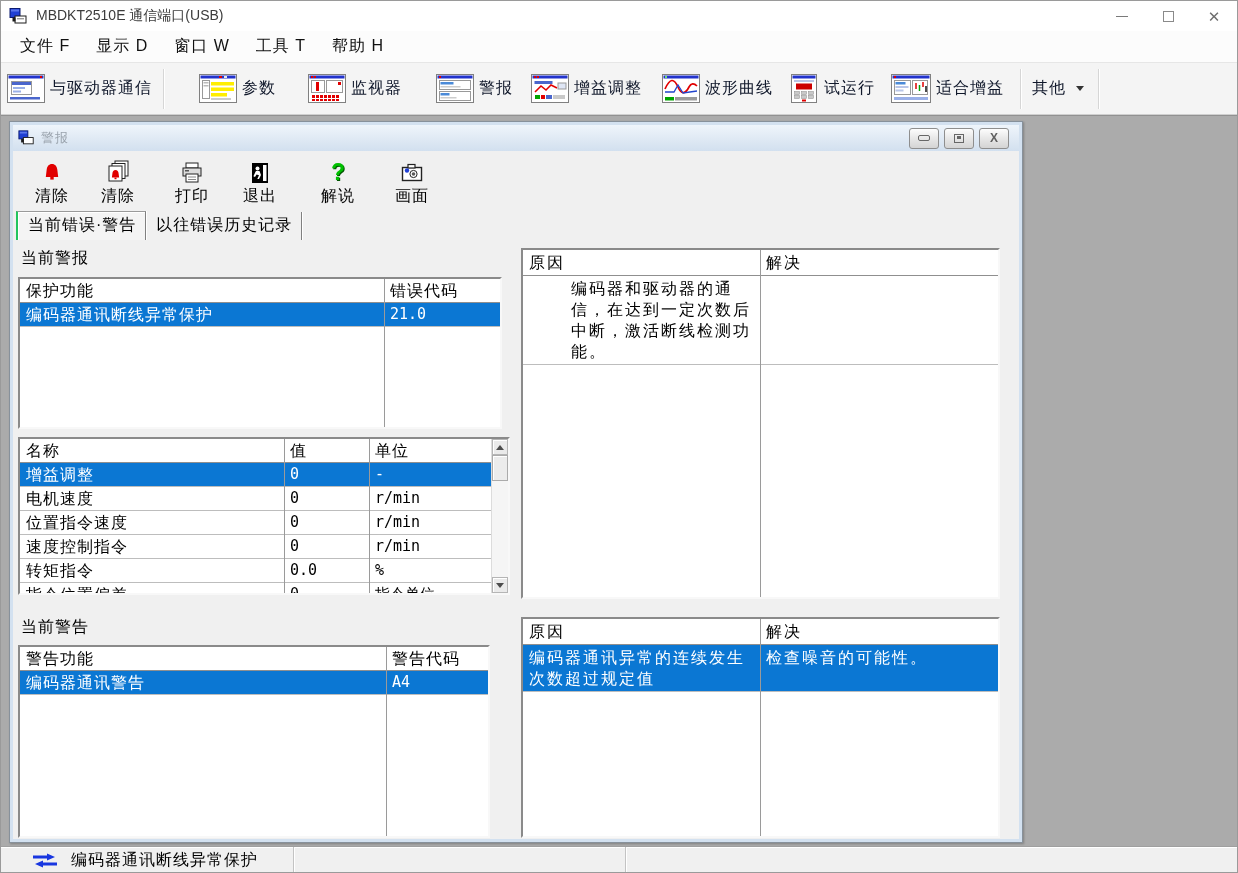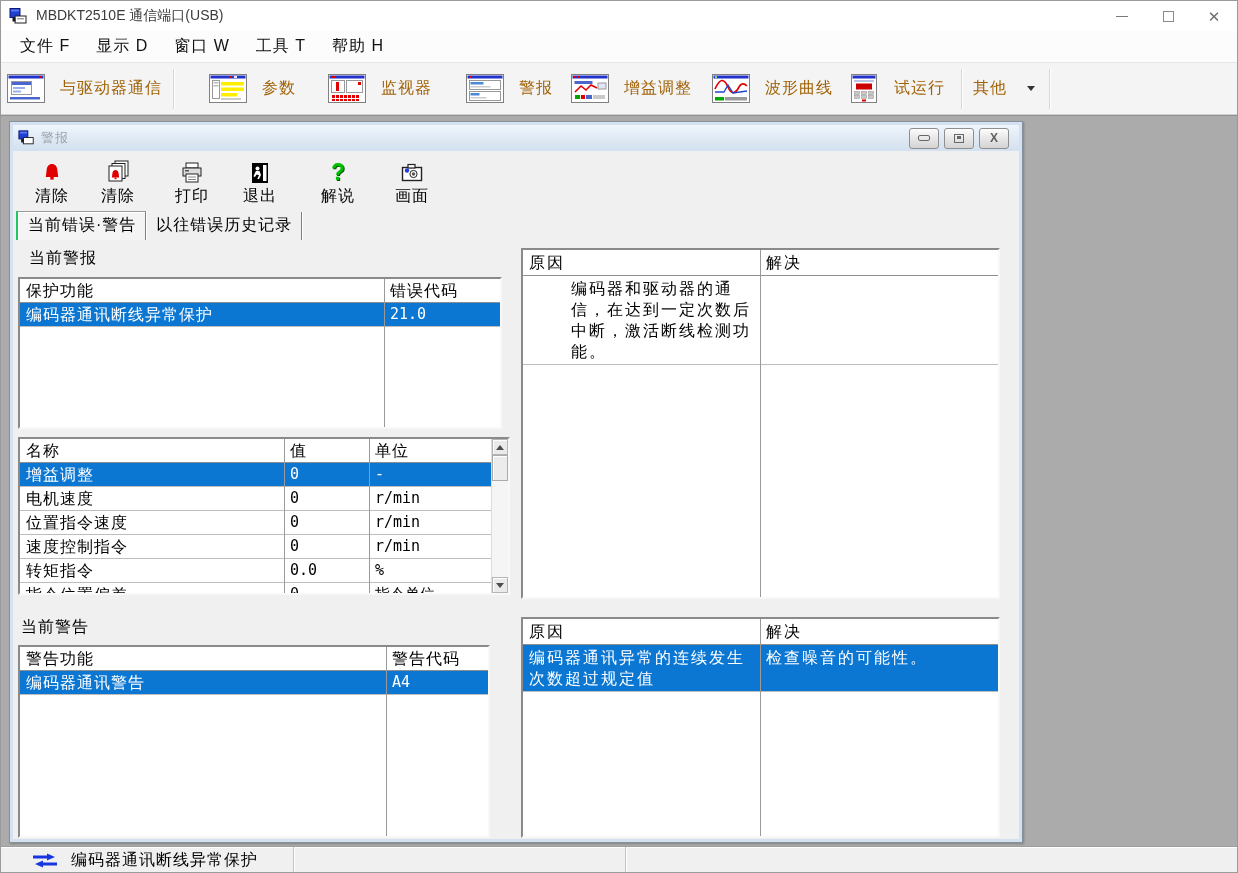--- a/index.html
+++ b/index.html
@@ -16,21 +16,21 @@
   .wincontrols { margin-left:auto; display:flex; height:100%; }
   .wc { width:46px; height:100%; display:flex; align-items:center; justify-content:center; }
   .g-min { width:12px; border-top:1px solid #7a7a7a; }
   .g-max { width:11px; height:11px; border:1px solid #8a8a8a; }
   .g-close { font-size:15px; color:#6e6e6e; line-height:1; }
   
   .menubar { height:32px; background:#fcfcfc; display:flex; align-items:center; padding-left:6px; border-bottom:1px solid #e6e6e6; }
   .menu-item { padding:5px 13px; font-size:16px; letter-spacing:1px; color:#111; cursor:default; }
   
   .toolbar { height:52px; background:#f4f4f4; display:flex; align-items:center; border-bottom:1px solid #cfcfcf; }
-  .tb-btn { display:flex; align-items:center; gap:15px; padding:3px 6px; font-size:16px; letter-spacing:1px; color:#a16207; cursor:default; }
+  .tb-btn { display:flex; align-items:center; gap:5px; padding:3px 6px; font-size:16px; letter-spacing:1px; color:#0f172a; cursor:default; }
   .tb-sep { width:1px; height:40px; background:#d6d6d6; box-shadow:1px 0 0 #ffffff; margin:0 5px; }
   .dd-arrow { width:0; height:0; border-left:4px solid transparent; border-right:4px solid transparent; border-top:5px solid #333; margin-left:5px; }
   
   .mdi { position:relative; height:731px; background:#ababab; border-top:1px solid #919191; }
   
   .child { position:absolute; left:8px; top:5px; width:1014px; height:722px;
            background:#d3e1f0; border:1px solid #87919b; padding:3px; box-shadow:1px 1px 2px rgba(0,0,0,.25); }
   .child-titlebar { height:26px; background:linear-gradient(#eff5fb,#dfe9f4 55%,#d2e0ef); display:flex; align-items:center; }
   .child-titlebar .ctitle { font-size:13px; color:#9aa3ad; margin-left:6px; letter-spacing:1px; }
   .cbtns { margin-left:auto; margin-right:10px; display:flex; gap:5px; }
@@ -230,20 +230,40 @@
             <rect x="12.5" y="17.5" width="5" height="3"></rect>
             <rect x="19.5" y="17.5" width="5" height="3"></rect>
           <rect x="5.5" y="21.5" width="5" height="3"></rect>
             <rect x="12.5" y="21.5" width="5" height="3"></rect>
             <rect x="19.5" y="21.5" width="5" height="3"></rect>
         </g>
         <rect x="13" y="25.5" width="4" height="2" fill="#e10000"></rect>
       </svg>
       <span>试运行</span>
     </div>
+    <div class="tb-btn" style="margin-left:4px">
+      <svg width="40" height="29" viewBox="0 0 40 29">
+        <rect x="0.5" y="0.5" width="39" height="28" fill="#fff" stroke="#808080"></rect>
+        <rect x="1.5" y="1.5" width="37" height="3" fill="#2233cc"></rect>
+          <rect x="3" y="2" width="2" height="2" fill="#e10000"></rect>
+        <rect x="3.5" y="6.5" width="16" height="14" fill="#fff" stroke="#999"></rect>
+        <rect x="4.5" y="8" width="10" height="2.5" fill="#4a8ad8"></rect>
+          <rect x="4.5" y="12" width="13" height="2" fill="#b9c6e8"></rect>
+          <rect x="4.5" y="15.5" width="8" height="2" fill="#b9c6e8"></rect>
+        <rect x="21.5" y="6.5" width="15" height="14" fill="#fff" stroke="#999"></rect>
+        <g stroke-width="1.5">
+          <line x1="25" y1="9" x2="25" y2="15" stroke="#e10000"></line>
+          <line x1="28.5" y1="11" x2="28.5" y2="17" stroke="#00a400"></line>
+          <line x1="32" y1="8" x2="32" y2="13" stroke="#e10000"></line>
+          <line x1="35" y1="12" x2="35" y2="18" stroke="#111"></line>
+        </g>
+        <rect x="3" y="23" width="34" height="3" fill="#9ab0e8"></rect>
+      </svg>
+      <span>适合增益</span>
+    </div>
     <div class="tb-sep" style="margin-left:10px"></div>
     <div class="tb-btn">
       <span>其他</span>
       <div class="dd-arrow"></div>
     </div>
     <div class="tb-sep" style="margin-left:8px"></div>
   </div>
 
   <div class="mdi">
     <div class="child">
@@ -333,21 +353,21 @@
               </div>
             <span class="lbl">画面</span>
           </div>
         </div>
 
         <div class="tabstrip">
           <div class="tab active"><span>当前错误·警告</span></div>
           <div class="tab"><span>以往错误历史记录</span></div>
         </div>
 
-        <div class="sec-label" style="left:16px; top:97px">当前警报</div>
+        <div class="sec-label" style="left:8px; top:97px">当前警报</div>
 
         <div class="dtable" style="left:5px; top:126px; width:484px; height:152px">
           <div class="vline" style="left:364px"></div>
         <div class="trow thead">
               <div class="tcell" style="width: 364px;">保护功能</div>
               <div class="tcell" style="flex: 1 1 0%;">错误代码</div>
             </div>
             <div class="trow tbody selected">
               <div class="tcell" style="width: 364px;">编码器通讯断线异常保护</div>
               <div class="tcell mono" style="flex: 1 1 0%;">21.0</div>

